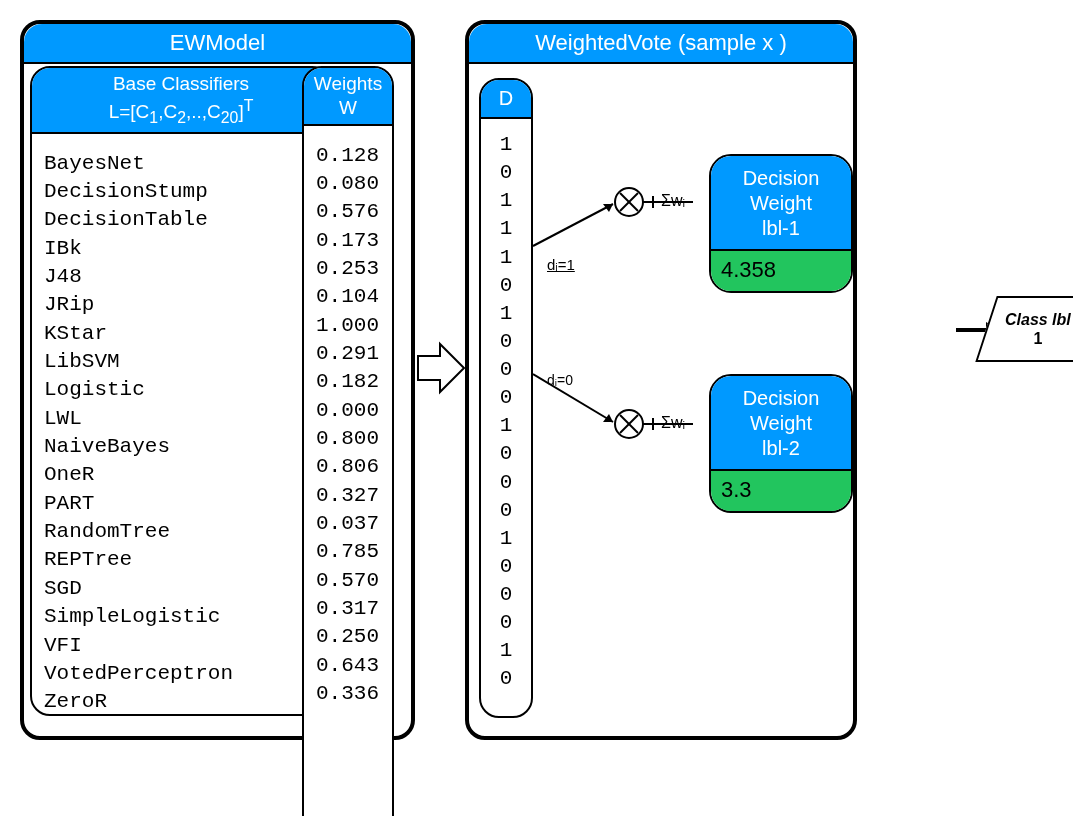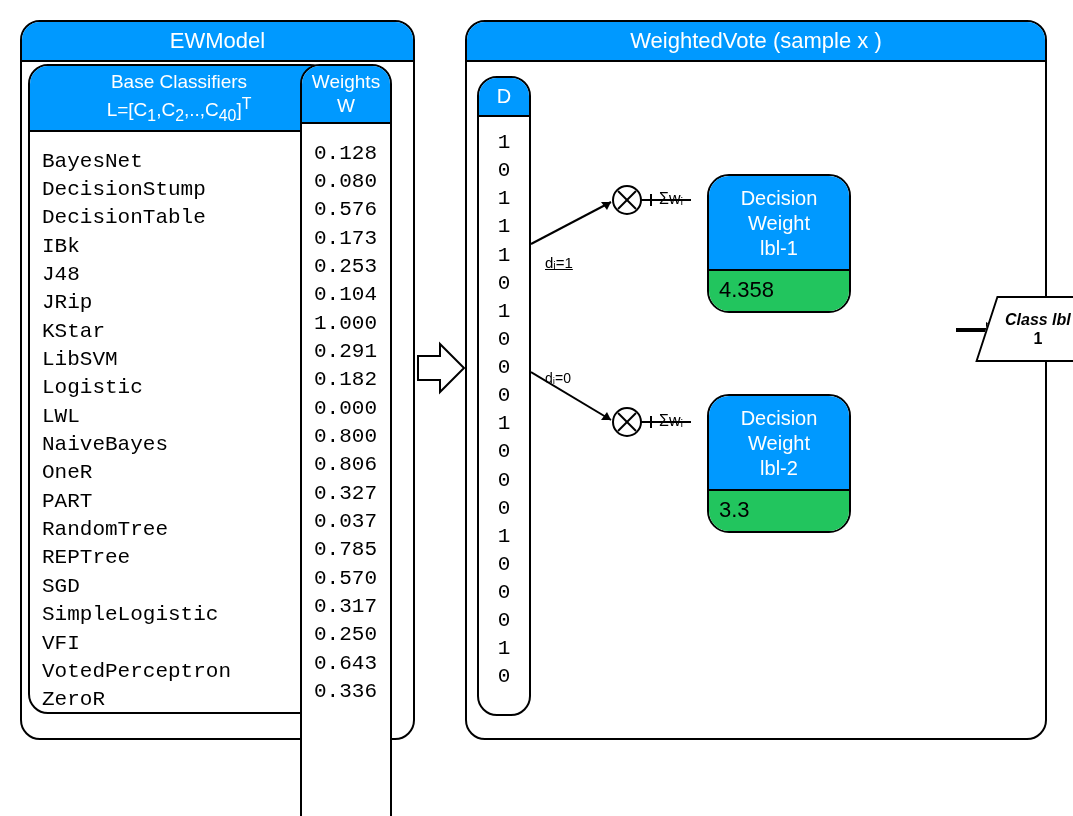--- a/index.html
+++ b/index.html
@@ -7,21 +7,21 @@
     padding: 20px;
     font-family: Arial, sans-serif;
     background: #fff;
     width: 1073px;
     height: 816px;
     box-sizing: border-box;
     position: relative;
   }
   .panel {
     position: absolute;
-    border: 2px solid #000000;
+    border: 4px solid #000000;
     border-radius: 20px;
     background: #fff;
     box-sizing: border-box;
   }
   .panel-title {
     background: #0099ff;
     color: #fff;
     font-size: 22px;
     text-align: center;
     padding: 6px 0;
@@ -63,21 +63,21 @@
     padding: 16px 2px 10px 12px;
     font-family: "Courier New", monospace;
     font-size: 21px;
     line-height: 1.35;
     white-space: pre;
   }
   
   #wvote {
     left: 465px;
     top: 20px;
-    width: 582px;
+    width: 392px;
     height: 720px;
   }
   
   #d-col {
     left: 10px;
     top: 14px;
     width: 54px;
     height: 640px;
   }
   #d-col .col-header {
@@ -90,21 +90,20 @@
     font-size: 21px;
     line-height: 1.34;
   }
   
   .decision {
     position: absolute;
     border: 2px solid #000;
     border-radius: 22px;
     width: 140px;
     overflow: hidden;
-    margin-top: 22px;
   }
   .decision .d-head {
     background: #0099ff;
     color: #fff;
     text-align: center;
     font-size: 20px;
     line-height: 1.25;
     padding: 10px 4px 8px 4px;
   }
   .decision .d-val {
@@ -134,21 +133,21 @@
 </head>
 <body>
 
 <div id="ewmodel" class="panel">
   <div class="panel-title">EWModel</div>
   <div class="panel-body">
 
     <div class="col-panel" id="bc-col" style="left:6px; top:2px; width:302px; height:650px;">
       <div class="col-header">
         <div>Base Classifiers</div>
-        <div>L=[C<sub>1</sub>,C<sub>2</sub>,..,C<sub>40</sub>]<sup>T</sup></div>
+        <div>L=[C<sub>1</sub>,C<sub>2</sub>,..,C<sub>20</sub>]<sup>T</sup></div>
       </div>
       <div class="col-body">BayesNet
 DecisionStump
 DecisionTable
 IBk
 J48
 JRip
 KStar
 LibSVM
 Logistic

